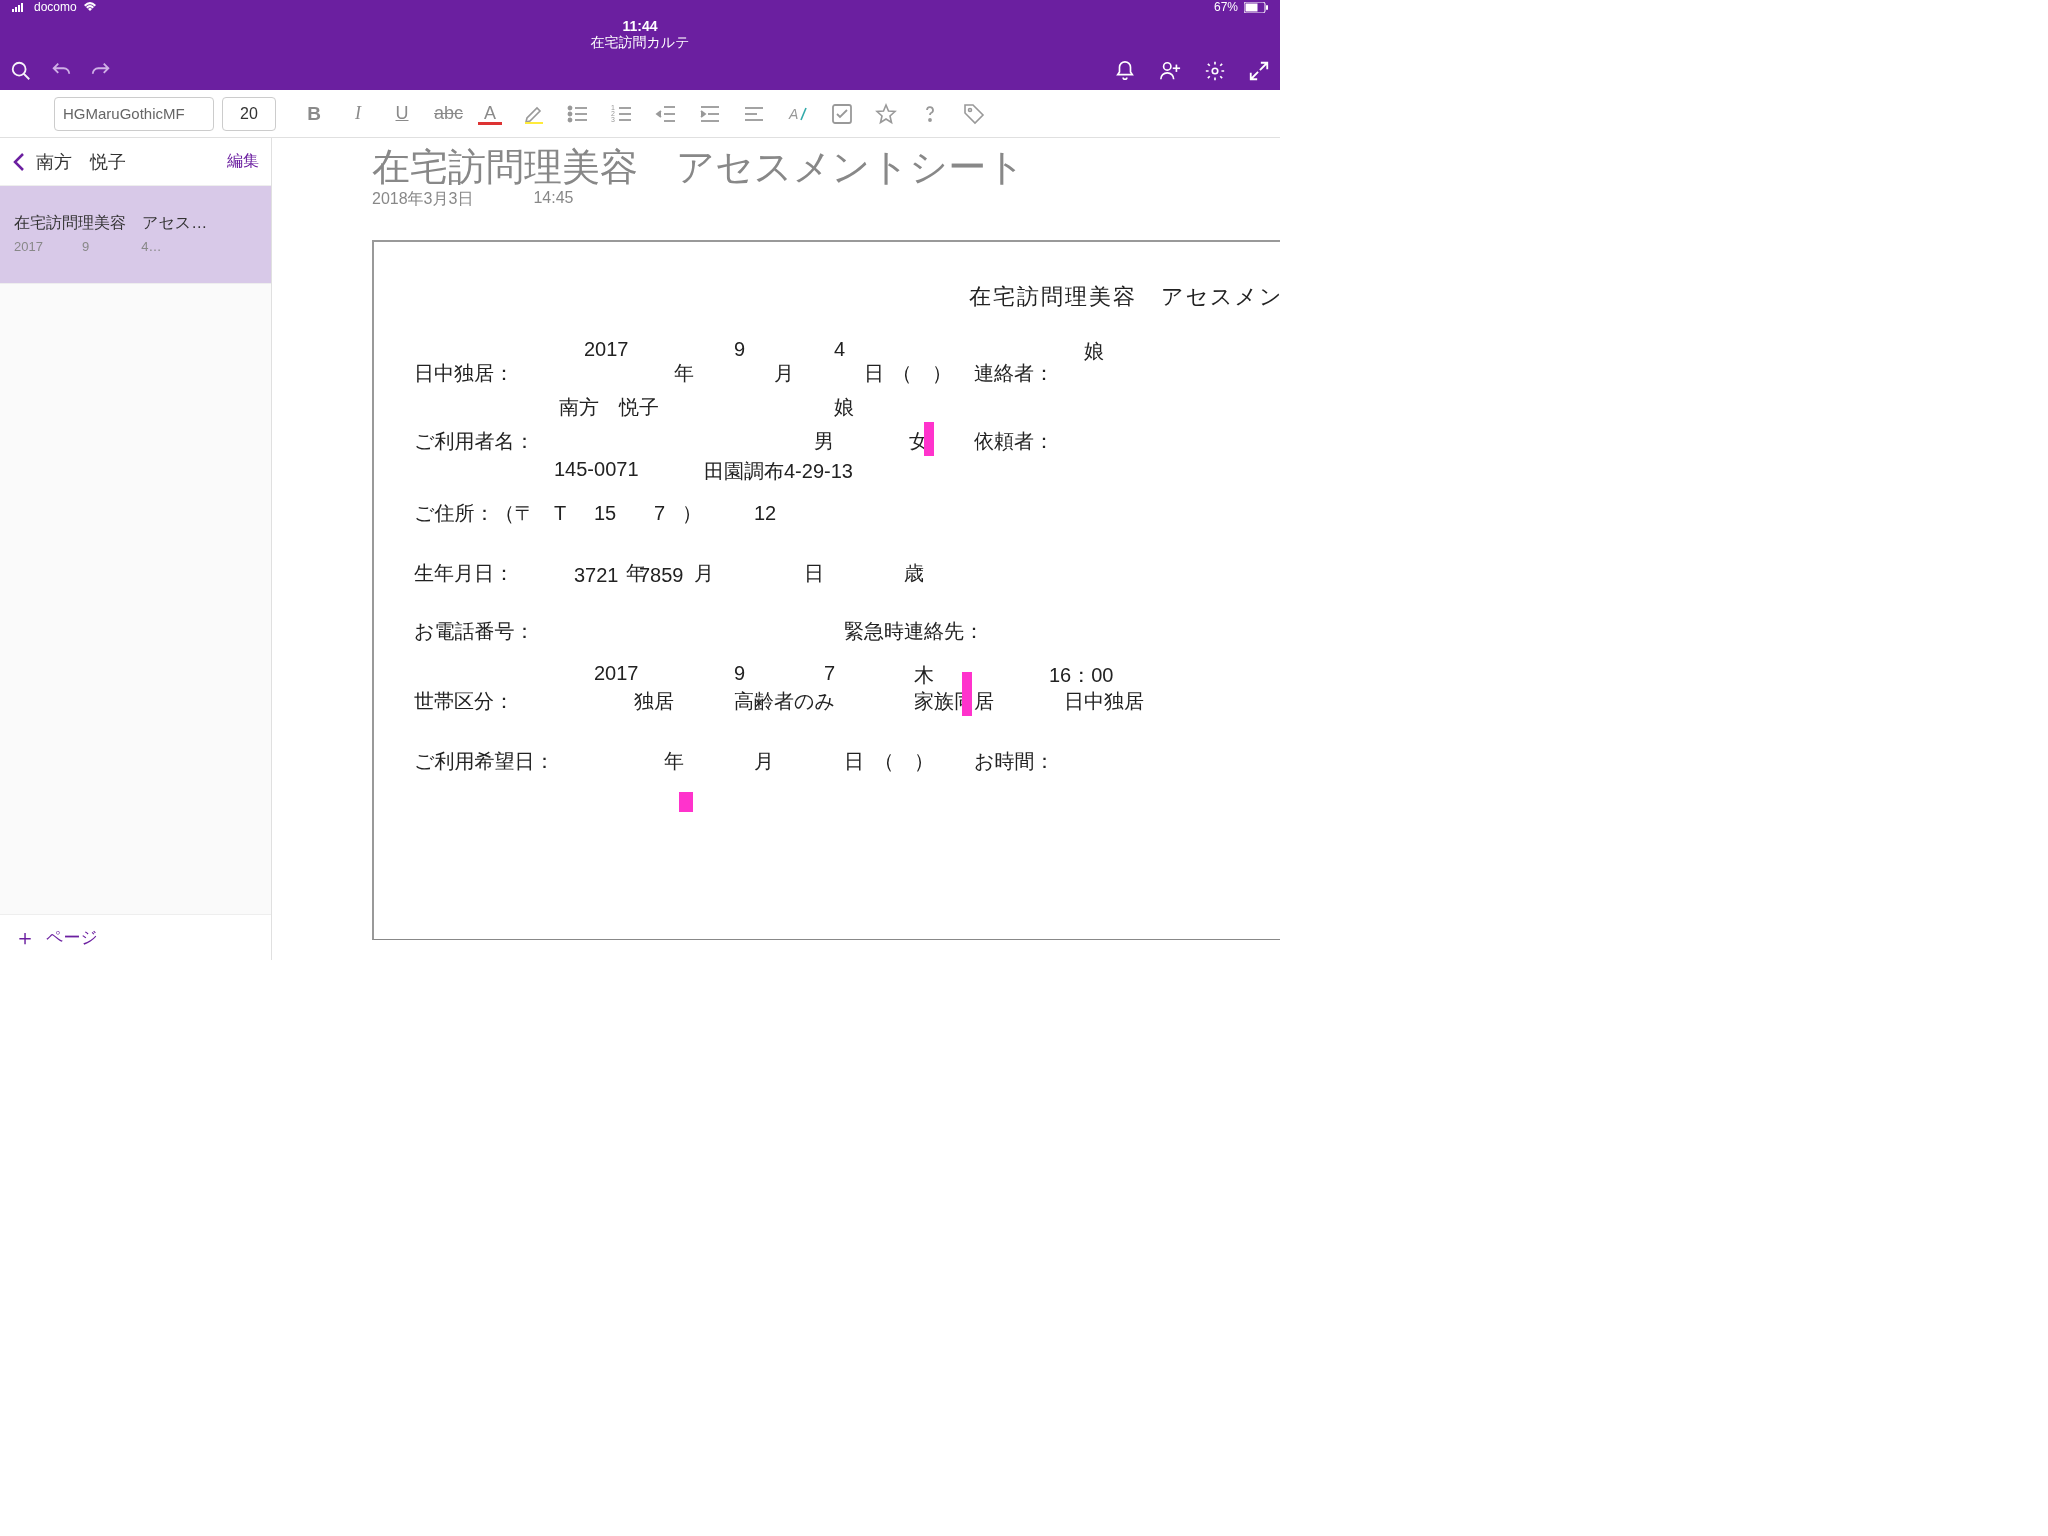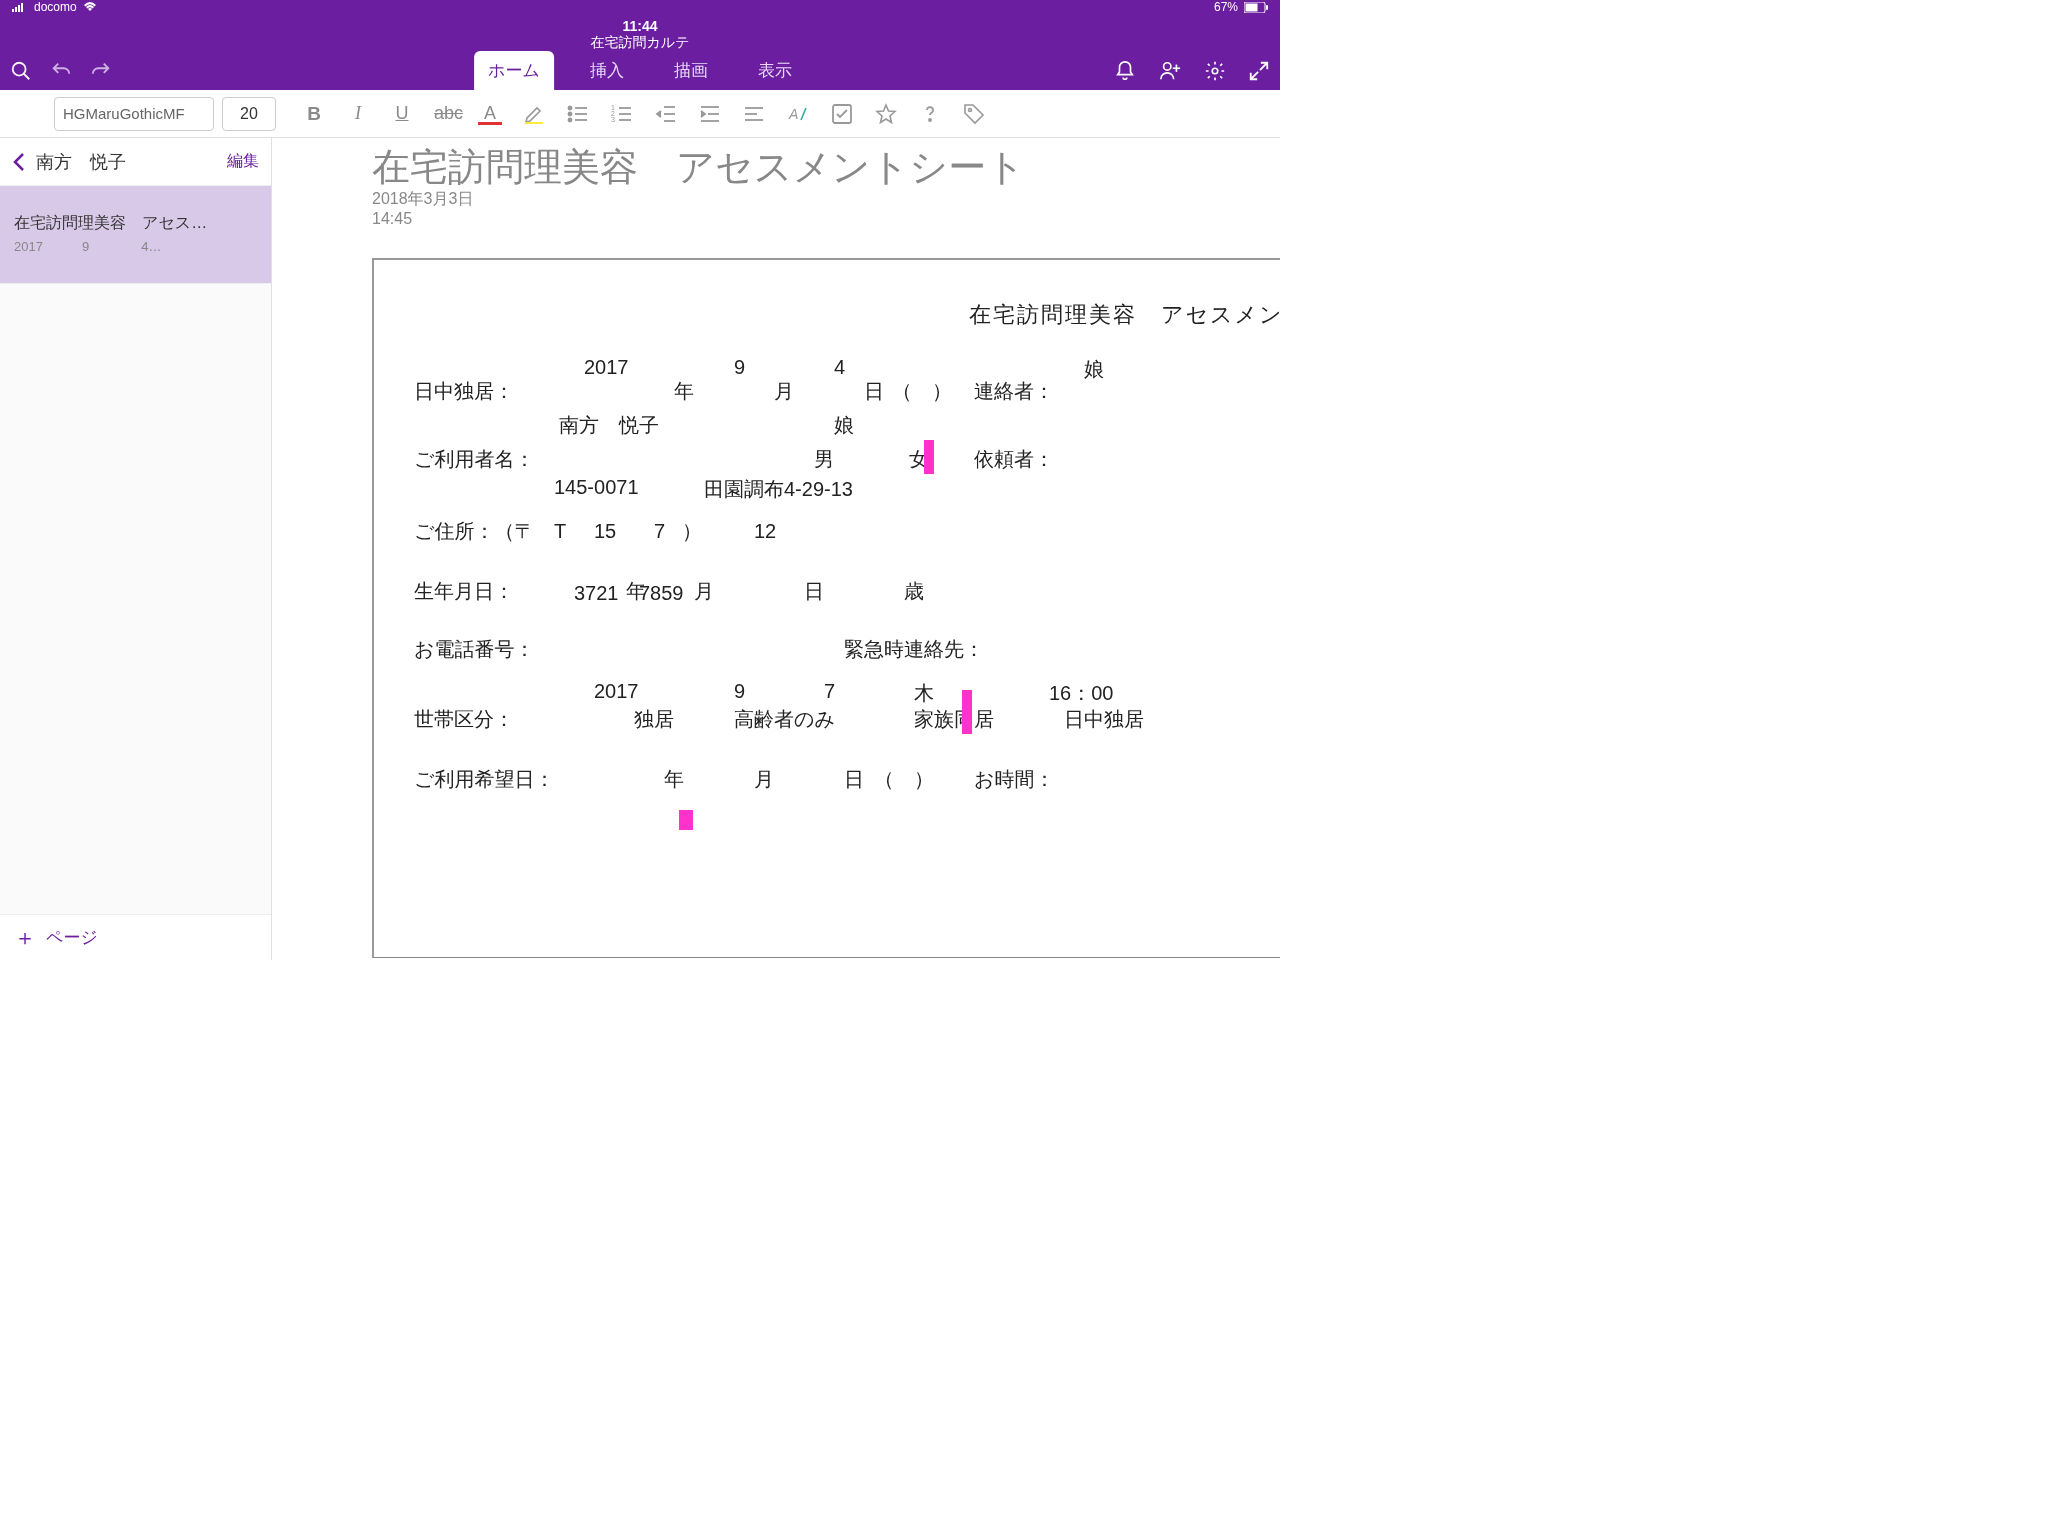--- a/index.html
+++ b/index.html
@@ -39,21 +39,21 @@
   .sb-item { padding: 27px 14px; border-bottom: 1px solid #eee; background: #fff; }
   .sb-item.sel { background: #d8c9e8; }
   .sb-item-t { font-size: 16px; color: #333; white-space: nowrap; overflow: hidden; text-overflow: ellipsis; }
   .sb-item-s { font-size: 13px; color: #888; margin-top: 4px; white-space: nowrap; overflow: hidden; text-overflow: ellipsis; }
   .sb-spacer { flex: 1; }
   .sb-footer { height: 46px; display: flex; align-items: center; padding: 0 14px; color: #6b1fa0; font-size: 17px; gap: 10px; border-top: 1px solid #eee; background: #fff; }
   
   .canvas { flex: 1; overflow: hidden; position: relative; background: #fff; }
   .page-meta { padding: 0 100px; color: #888; font-size: 16px; margin-top: -12px; }
   .page-title-cut { font-size: 38px; color: #888; padding: 4px 100px 0; white-space: nowrap; overflow: hidden; }
-  .meta-row { display: flex; margin-top: 8px; flex-direction: column; }
+  .meta-row { display: flex; gap: 60px; margin-top: 8px; }
   
   .form-container { margin: 30px 0 0 100px; border: 1px solid #888; border-left: 2px solid #999; border-top: 2px solid #999; width: 1060px; height: 700px; padding: 40px 30px 10px 40px; position: relative; }
   .form-inner { position: relative; font-size: 20px; color: #222; font-family: "Hiragino Sans", sans-serif; }
   .form-header { text-align: right; padding-right: 20px; font-size: 22px; margin-bottom: 30px; letter-spacing: 2px; }
   .form-row { position: relative; height: 62px; }
   .abs { position: absolute; white-space: nowrap; }
   .hl { position: absolute; background: #ff33cc; }
 </style>
 </head>
 <body>
@@ -91,26 +91,20 @@
       <svg width="22" height="22" viewBox="0 0 24 24" fill="none" stroke="#fff" stroke-width="2">
           <circle cx="10" cy="10" r="7"></circle>
           <line x1="15" y1="15" x2="21" y2="21"></line>
         </svg>
       <svg width="22" height="22" viewBox="0 0 24 24" fill="none" stroke="#d5b8ea" stroke-width="2">
           <path d="M9 14 L4 9 L9 4 M4 9 H15 A6 6 0 0 1 21 15"></path>
         </svg>
       <svg width="22" height="22" viewBox="0 0 24 24" fill="none" stroke="#d5b8ea" stroke-width="2">
           <path d="M15 14 L20 9 L15 4 M20 9 H9 A6 6 0 0 0 3 15"></path>
         </svg>
-    </div>
-    <div class="hr2-tabs">
-      <div class="tab active">ホーム</div>
-      <div class="tab">挿入</div>
-      <div class="tab">描画</div>
-      <div class="tab">表示</div>
     </div>
     <div class="hr2-right">
       <svg width="22" height="22" viewBox="0 0 24 24" fill="none" stroke="#fff" stroke-width="1.8">
           <path d="M6 8a6 6 0 0 1 12 0v5l2 3H4l2-3V8zM10 19a2 2 0 0 0 4 0"></path>
         </svg>
       <svg width="24" height="22" viewBox="0 0 26 24" fill="none" stroke="#fff" stroke-width="1.8">
           <circle cx="10" cy="7" r="4"></circle>
           <path d="M3 21c0-4 3-7 7-7s7 3 7 7"></path>
           <line x1="20" y1="5" x2="20" y2="13"></line>
           <line x1="16" y1="9" x2="24" y2="9"></line>

